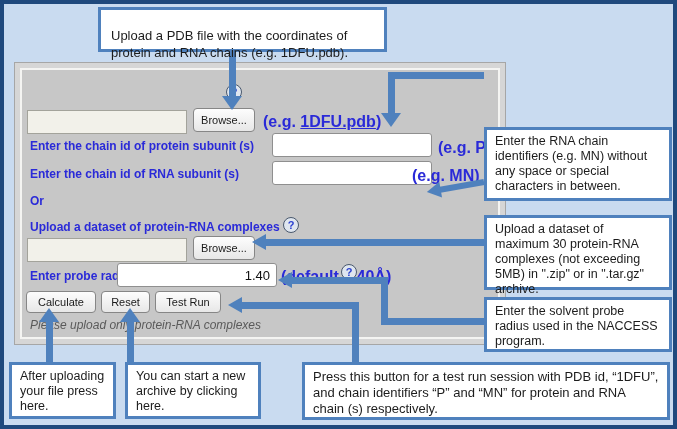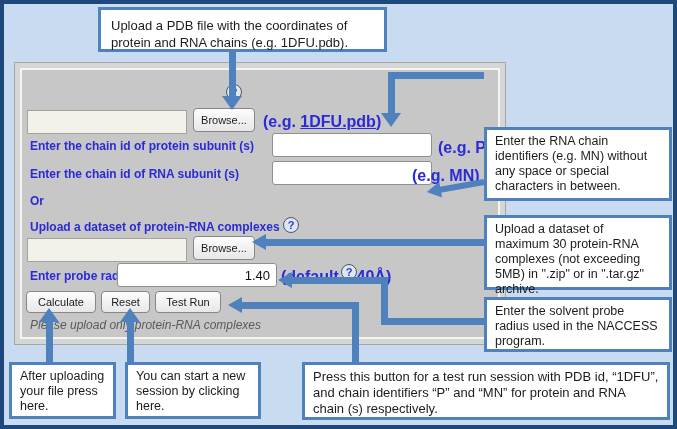--- a/index.html
+++ b/index.html
@@ -108,29 +108,29 @@
   <div class="aline" style="left:352px; top:305px; width:7px; height:57px;"></div>
   <div class="aline" style="left:242px; top:302px; width:117px; height:7px;"></div>
   <div class="ahead left" style="left:228px; top:297px;"></div>
 
   <div class="aline" style="left:46px; top:322px; width:7px; height:40px;"></div>
   <div class="ahead up" style="left:39px; top:308px;"></div>
 
   <div class="aline" style="left:127px; top:322px; width:7px; height:40px;"></div>
   <div class="ahead up" style="left:120px; top:308px;"></div>
 
-  <div class="callout" style="left:98px; top:7px; width:289px; height:45px; font-size:13px; line-height:17px; padding:7px 10px;">Upload a PDB file with the coordinates of protein and RNA chains (e.g. 1DFU.pdb).</div>
+  <div class="callout" style="left:98px; top:7px; width:289px; height:45px; font-size:13px; line-height:17px; padding:17px 10px;">Upload a PDB file with the coordinates of protein and RNA chains (e.g. 1DFU.pdb).</div>
 
 
   <div class="callout" style="left:484px; top:127px; width:188px; height:74px;">Enter the RNA chain identifiers (e.g. MN) without any space or special characters in between.</div>
 
   <div class="callout" style="left:484px; top:215px; width:188px; height:75px;">Upload a dataset of maximum 30 protein-RNA complexes (not exceeding 5MB) in ".zip" or in ".tar.gz" archive.</div>
 
   <div class="callout" style="left:9px; top:362px; width:107px; height:57px;">After uploading your file press here.</div>
 
   <div class="callout" style="left:484px; top:297px; width:188px; height:55px;">Enter the solvent probe radius used in the NACCESS program.</div>
 
-  <div class="callout" style="left:125px; top:362px; width:136px; height:57px;">You can start a new session by clicking here.</div>
+  <div class="callout" style="left:125px; top:362px; width:136px; height:57px;">You can start a new archive by clicking here.</div>
 
   <div class="callout" style="left:302px; top:362px; width:368px; height:58px; font-size:13px; line-height:16px;">Press this button for a test run session with PDB id, “1DFU”, and chain identifiers “P” and “MN”  for protein and RNA chain (s) respectively.</div>
 
   <div id="frame"></div>
 </div>
 
 </body></html>

